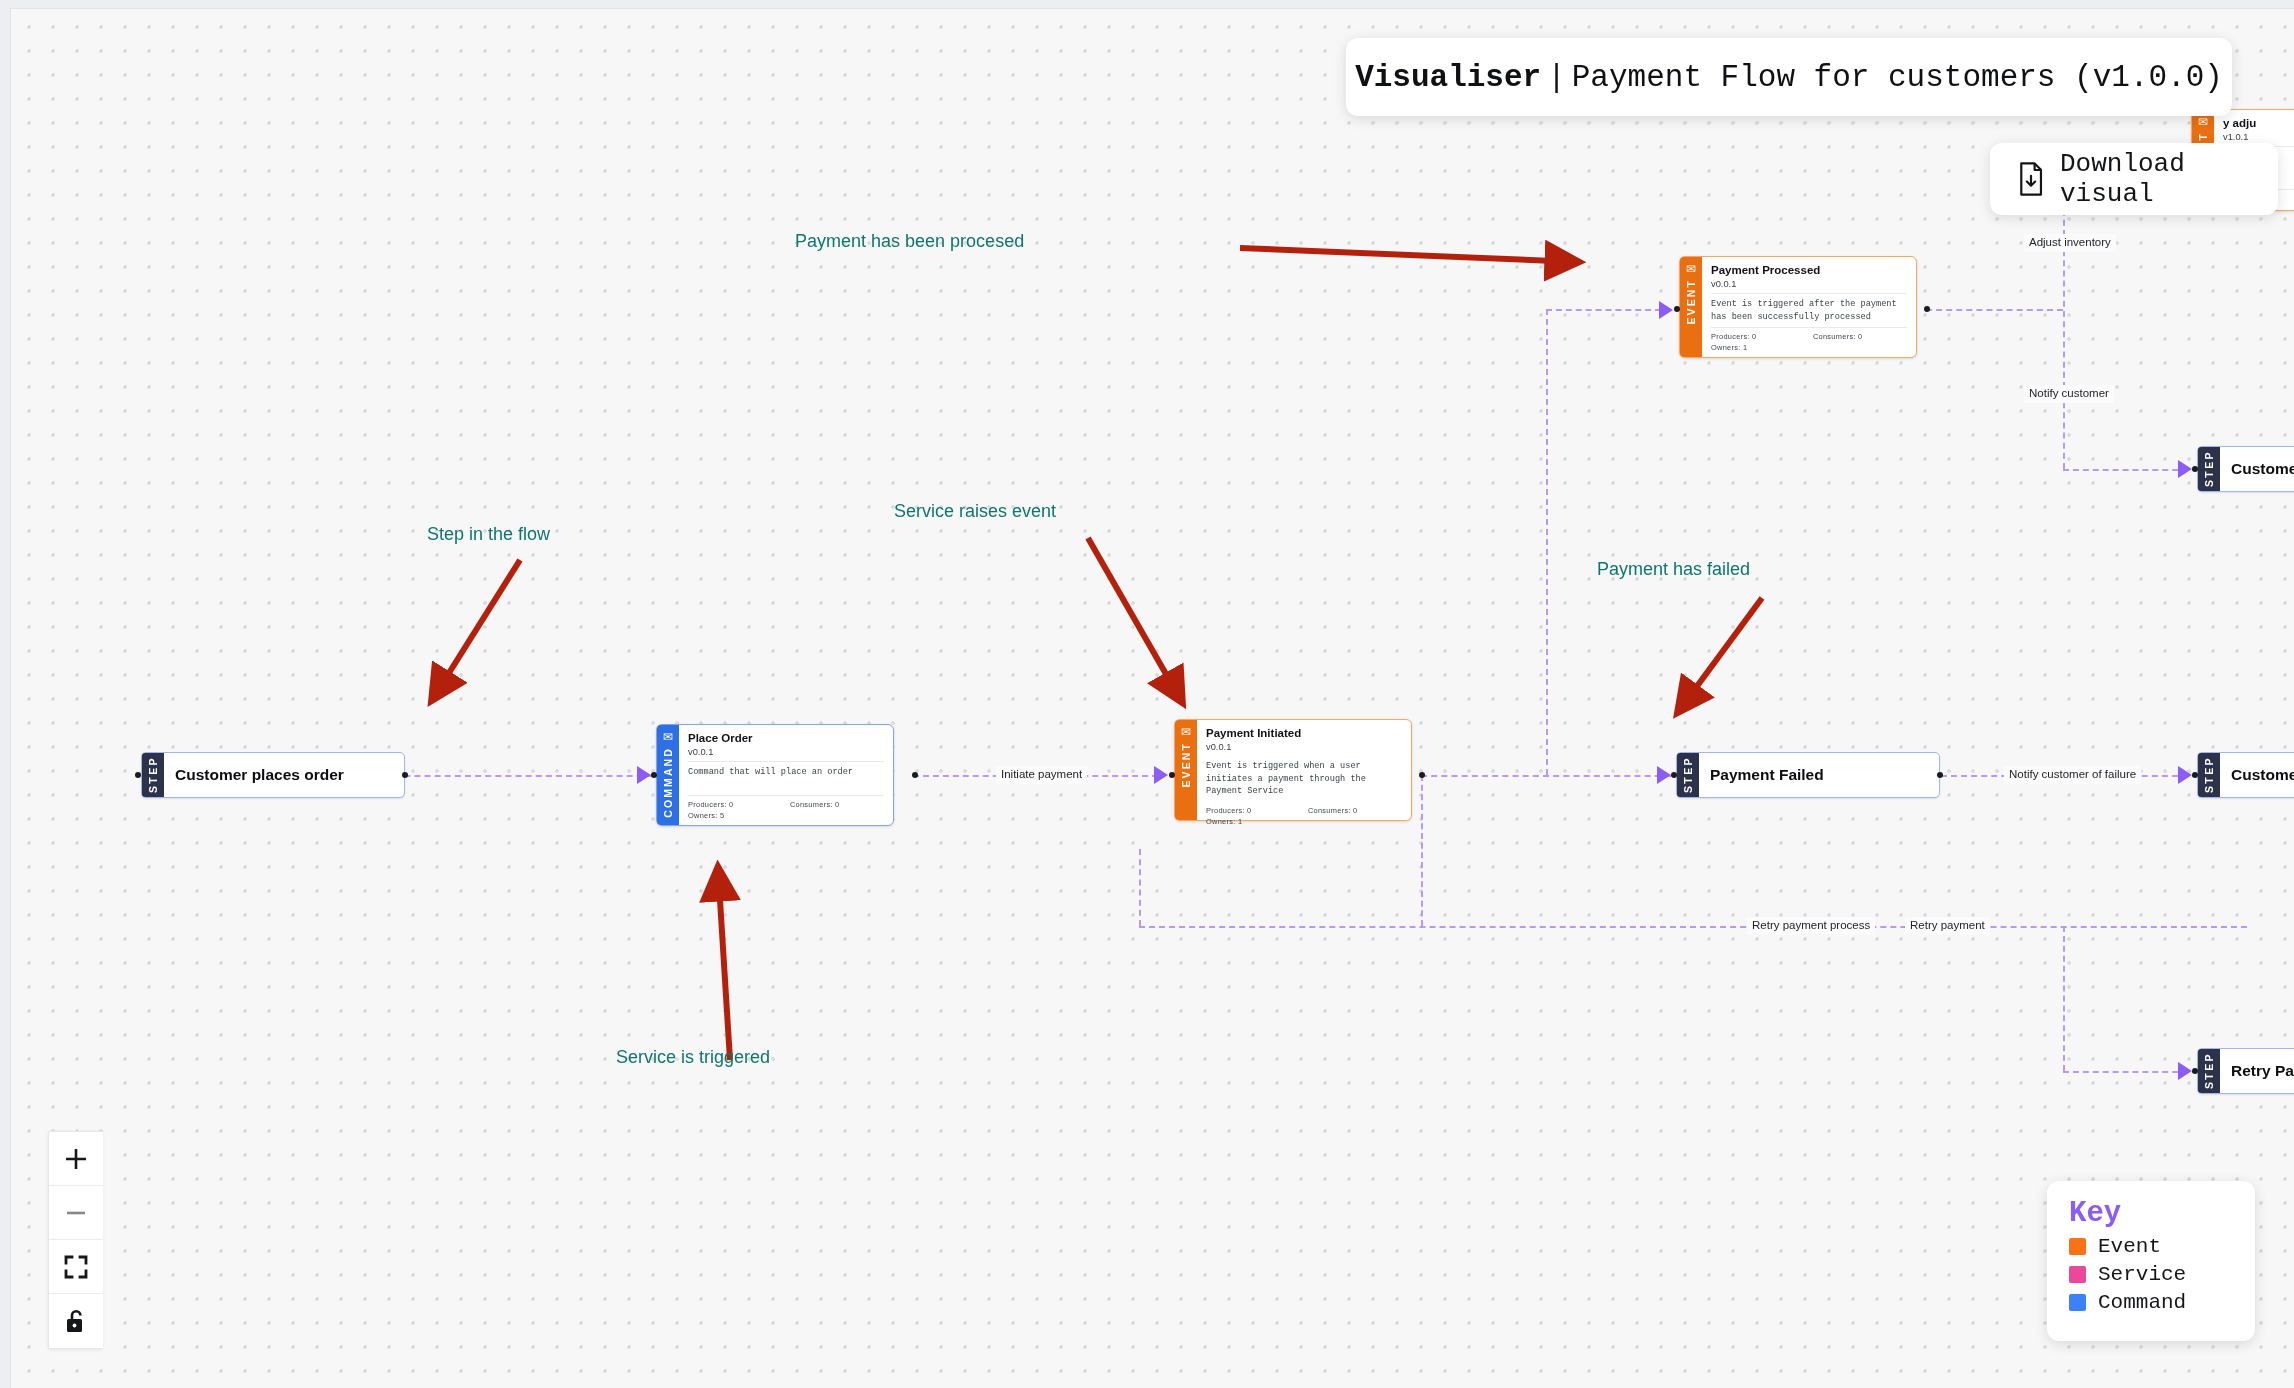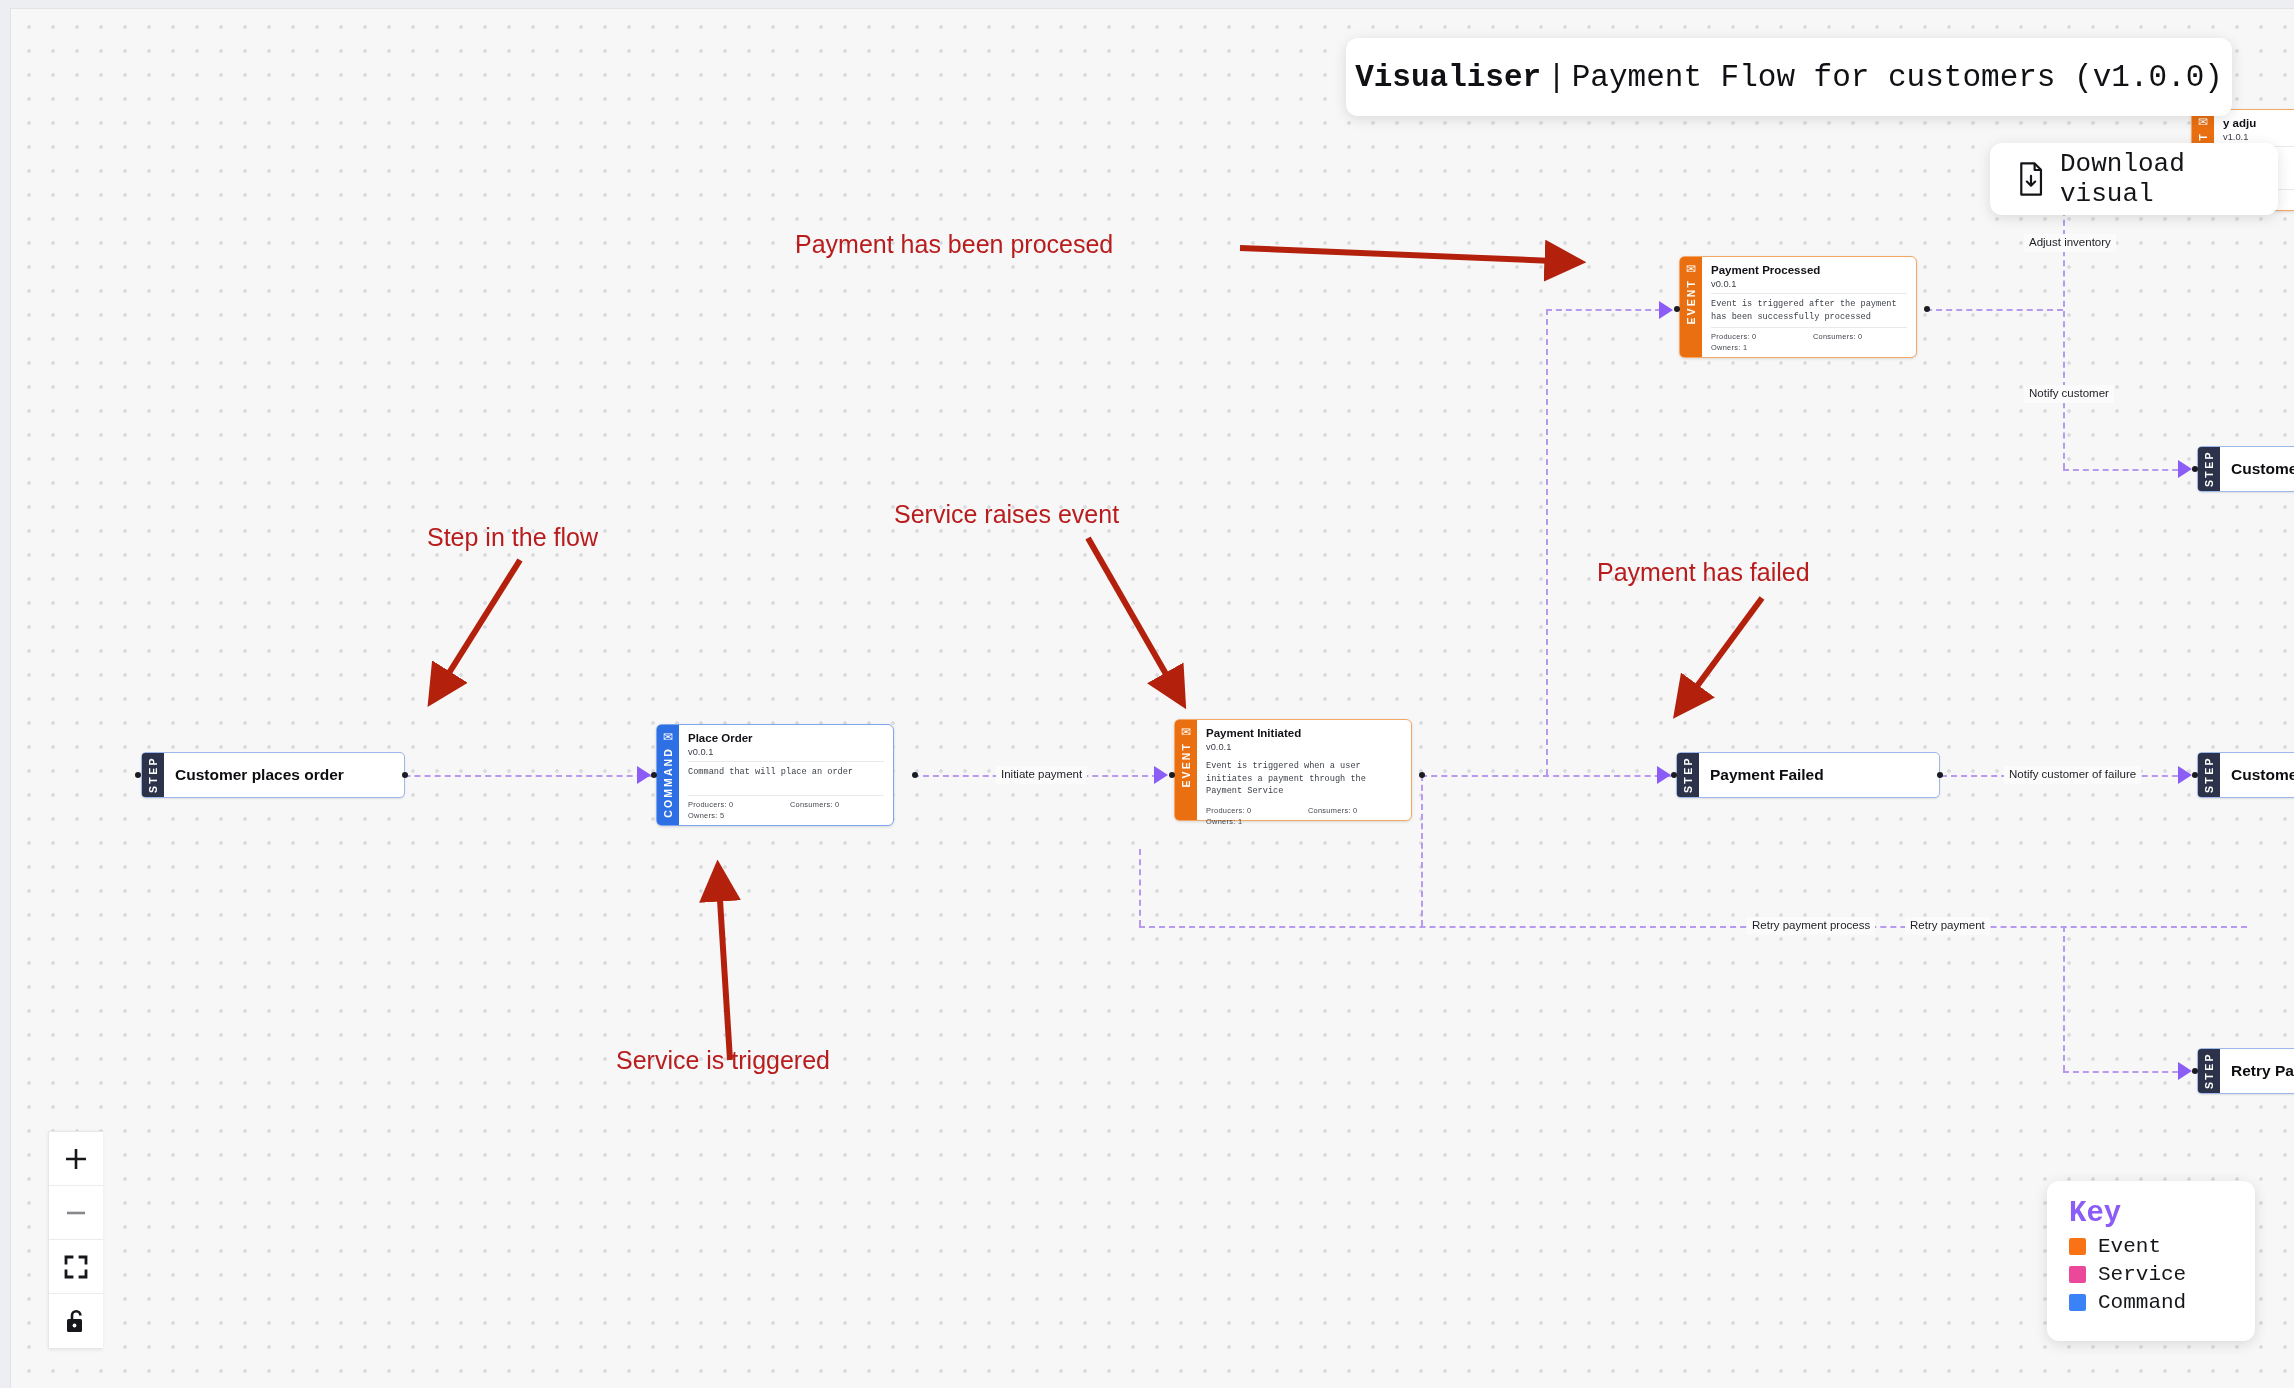--- a/index.html
+++ b/index.html
@@ -159,22 +159,22 @@
     display: flex; align-items: center; justify-content: center;
     border-bottom: 1px solid #ececee;
     cursor: pointer;
     background: #ffffff;
   }
   #controls .ctl:last-child { border-bottom: none; }
 
   
   .ann {
     position: absolute;
-    color: #b91c1c;
-    font-size: 25px;
+    color: #0f766e;
+    font-size: 18px;
     white-space: nowrap;
     line-height: 1;
   }
   #ann-svg { position: absolute; left: 0; top: 0; width: 2294px; height: 1388px; pointer-events: none; }
 </style>
 </head>
 <body>
 
 <div id="root">
   <div id="canvas">

